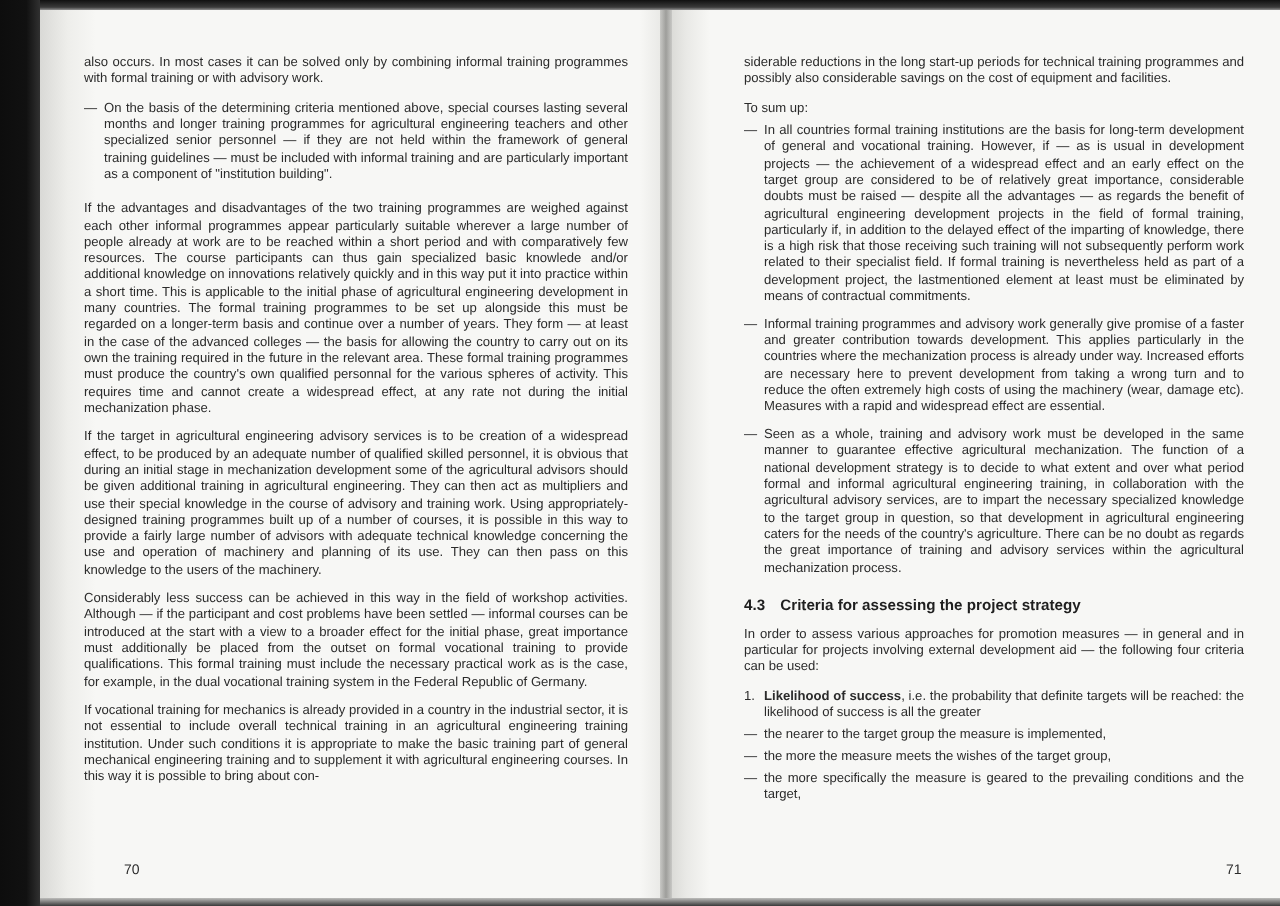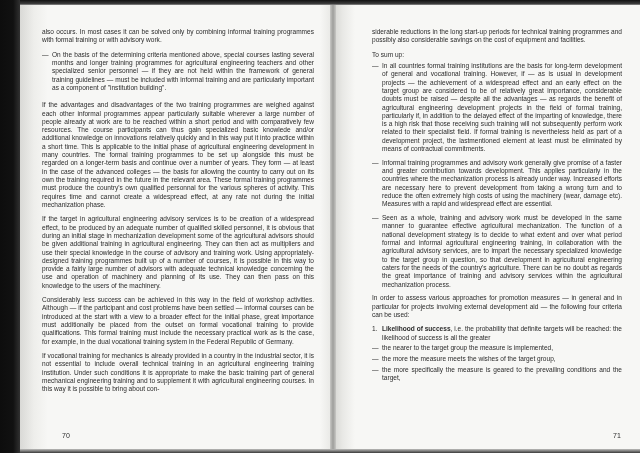--- a/index.html
+++ b/index.html
@@ -82,20 +82,24 @@
     </div>
     <div class="dash-item">
       <span class="dash">—</span>
       <span>Informal training programmes and advisory work generally give promise of a faster and greater contribution towards development. This applies particularly in the countries where the mechanization process is already under way. Increased efforts are necessary here to prevent development from taking a wrong turn and to reduce the often extremely high costs of using the machinery (wear, damage etc). Measures with a rapid and widespread effect are essential.</span>
     </div>
     <div class="dash-item">
       <span class="dash">—</span>
       <span>Seen as a whole, training and advisory work must be developed in the same manner to guarantee effective agricultural mechanization. The function of a national development strategy is to decide to what extent and over what period formal and informal agricultural engineering training, in collaboration with the agricultural advisory services, are to impart the necessary specialized knowledge to the target group in question, so that development in agricultural engineering caters for the needs of the country's agriculture. There can be no doubt as regards the great importance of training and advisory services within the agricultural mechanization process.</span>
     </div>
 
+    <h2 class="heading">
+      <span class="num">4.3</span>
+      <span>Criteria for assessing the project strategy</span>
+    </h2>
 
     <p class="p">In order to assess various approaches for promotion measures — in general and in particular for projects involving external development aid — the following four criteria can be used:</p>
 
     <div class="num-item">
       <span class="n">1.</span>
       <b>Likelihood of success</b><span>, i.e. the probability that definite targets will be reached: the likelihood of success is all the greater</span>
     </div>
     <div class="dash-item tight">
       <span class="dash">—</span>
       <span>the nearer to the target group the measure is implemented,</span>

